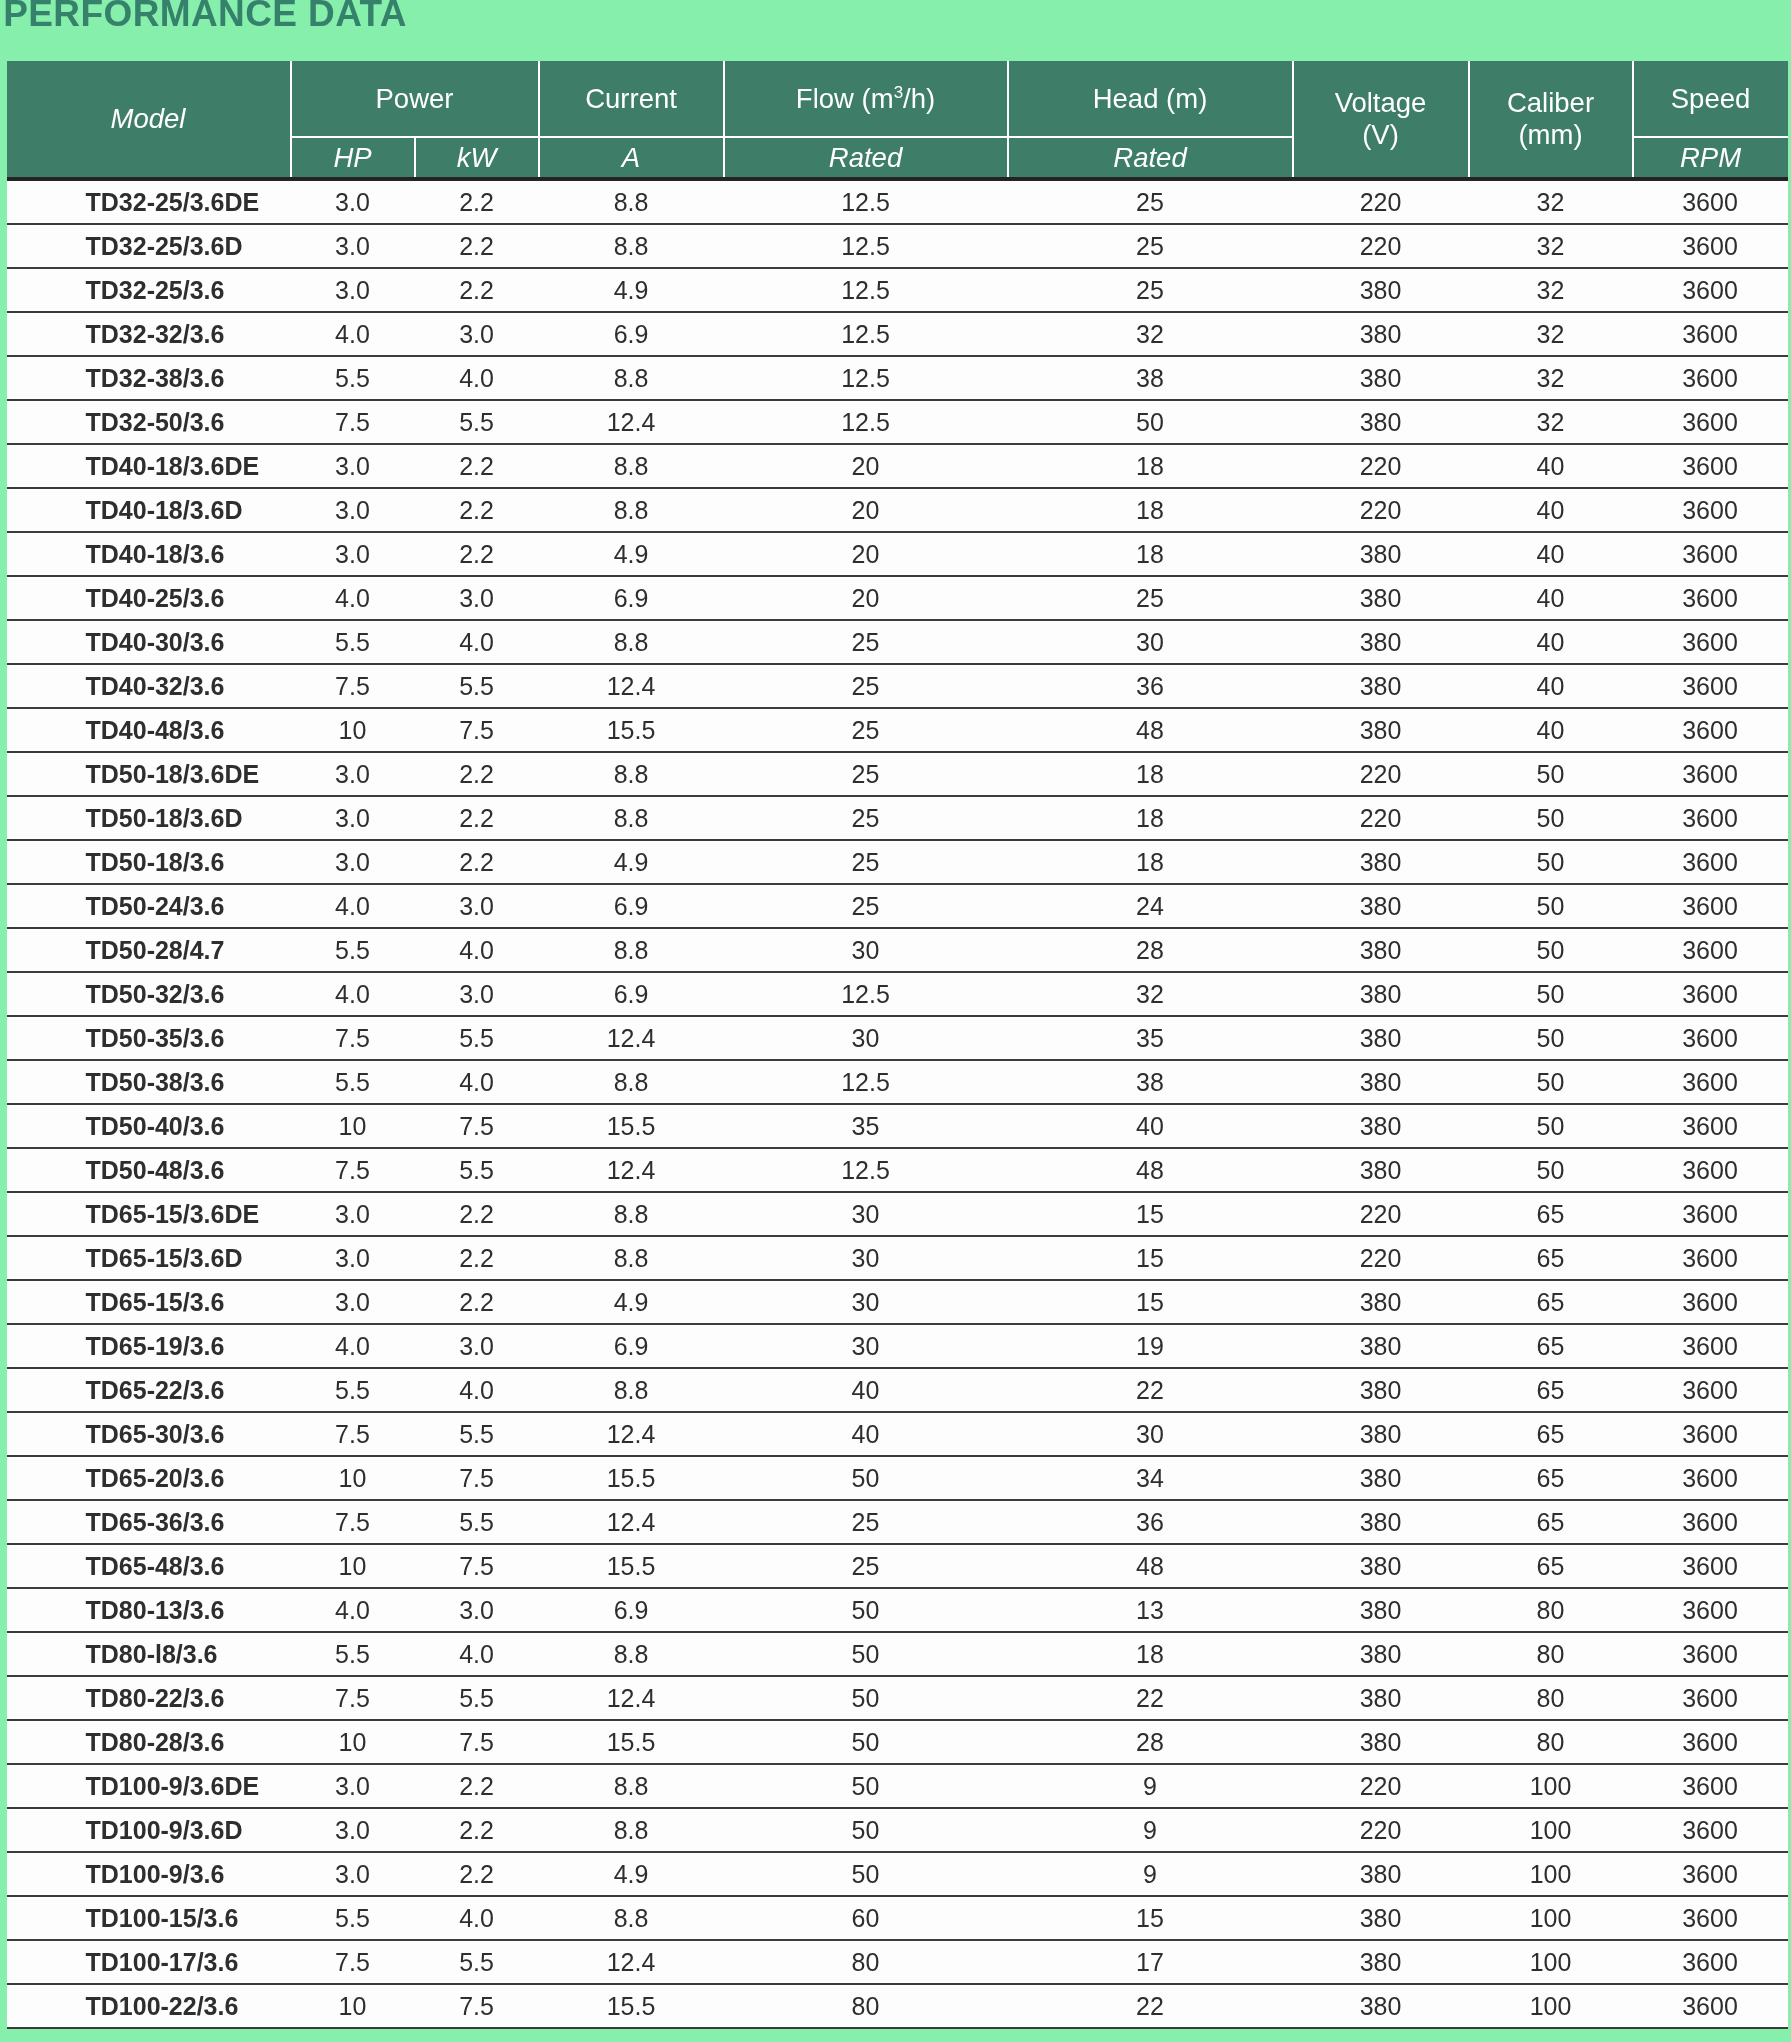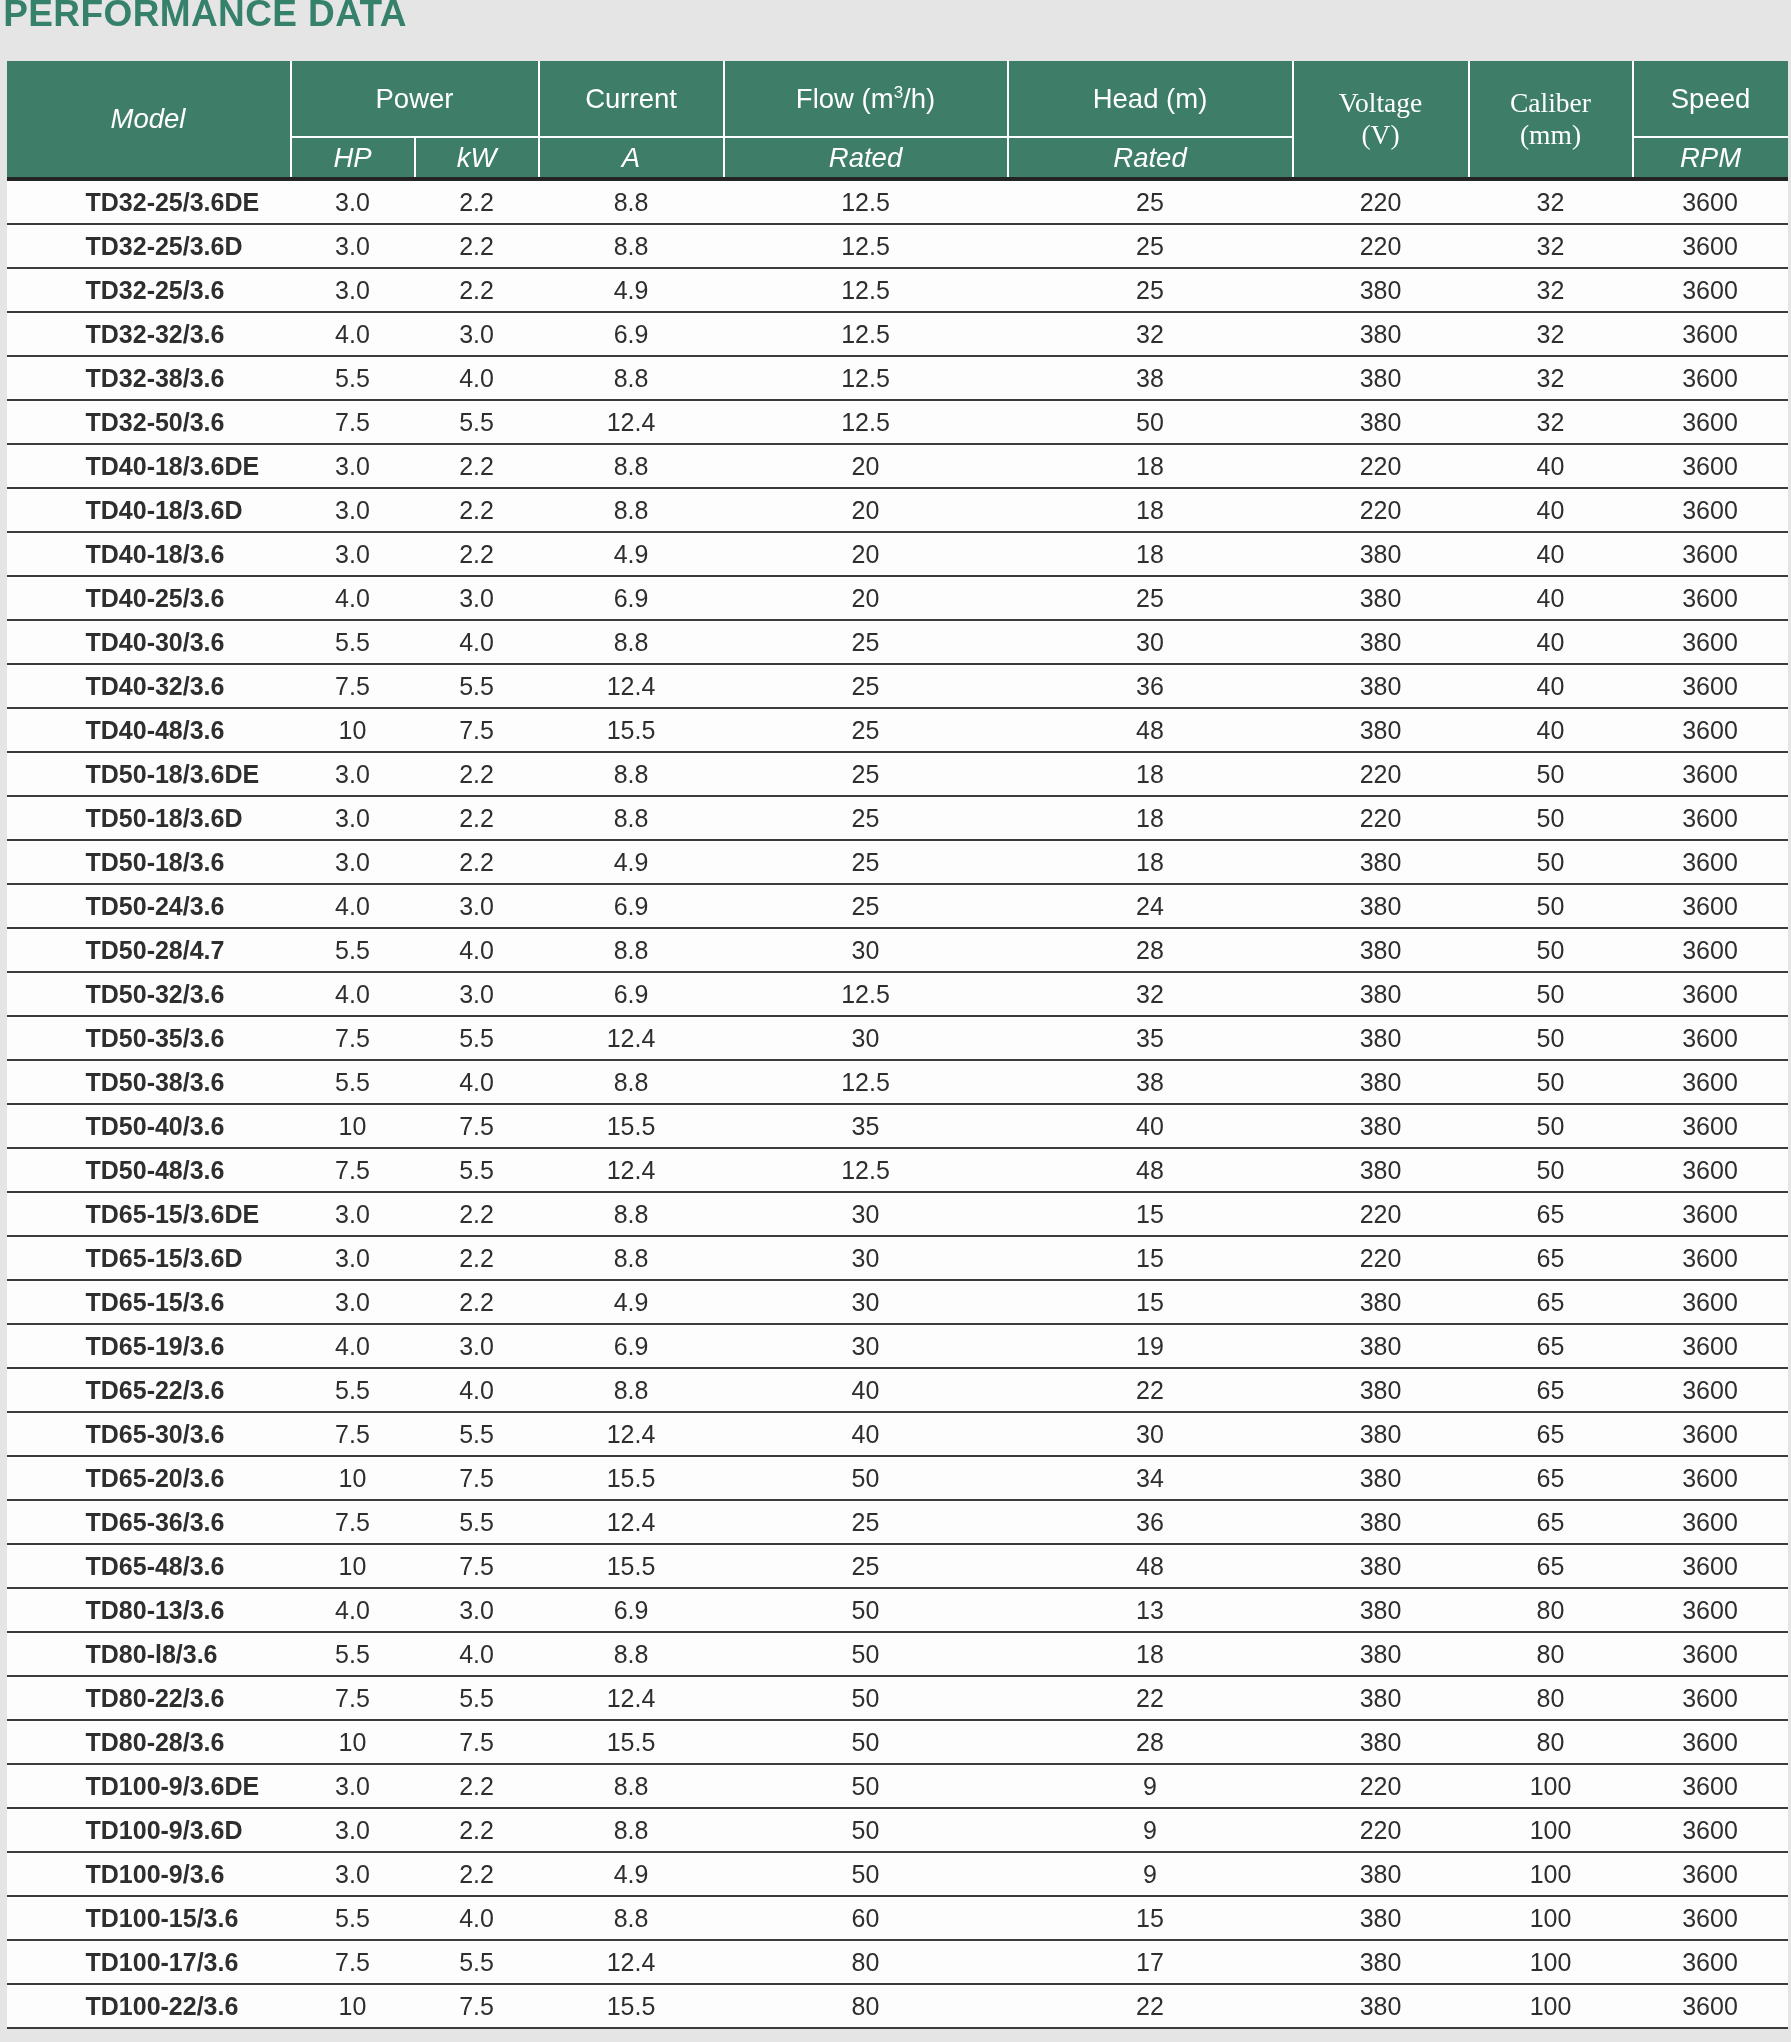--- a/index.html
+++ b/index.html
@@ -3,21 +3,21 @@
 <meta charset="utf-8">
 <style>
   html, body { margin: 0; padding: 0; background: #ffffff; }
   .page {
     position: relative;
     width: 1791px;
     height: 2042px;
     overflow: hidden;
     font-family: "Liberation Sans", sans-serif;
     color: #2f2f2f;
-    background: #e5e5e5;
+    background: #86efac;
   }
   .title {
     margin: -4.9px 0 0 3.2px;
     font-size: 37px;
     line-height: 1.0;
     font-weight: bold;
     letter-spacing: 0.4px;
     color: #36816B;
   }
   table.perf {
@@ -36,21 +36,21 @@
     padding: 0;
   }
   tr.h1 th { height: 75px; }
   tr.h2 th { height: 39px; }
   
   thead th { border-left: 2.4px solid #ffffff; }
   tr.h1 th:first-child { border-left: none; font-style: italic; }
   tr.h2 th { border-top: 2.4px solid #ffffff; font-style: italic; }
   
   tr.h2 th, th.span-cell { border-bottom: 4.9px solid #242424; }
-  th .line { display: block; line-height: 32px; font-family: Liberation Serif, serif; }
+  th .line { display: block; line-height: 32px; }
   .sup { font-size: 17px; vertical-align: super; line-height: 0; }
   tbody td {
     height: 42px;
     padding: 0;
     font-size: 25px;
     text-align: center;
     vertical-align: middle;
     border-bottom: 2.4px solid #3b3b3b;
     background: #fdfdfd;
     color: #2e2e2e;

